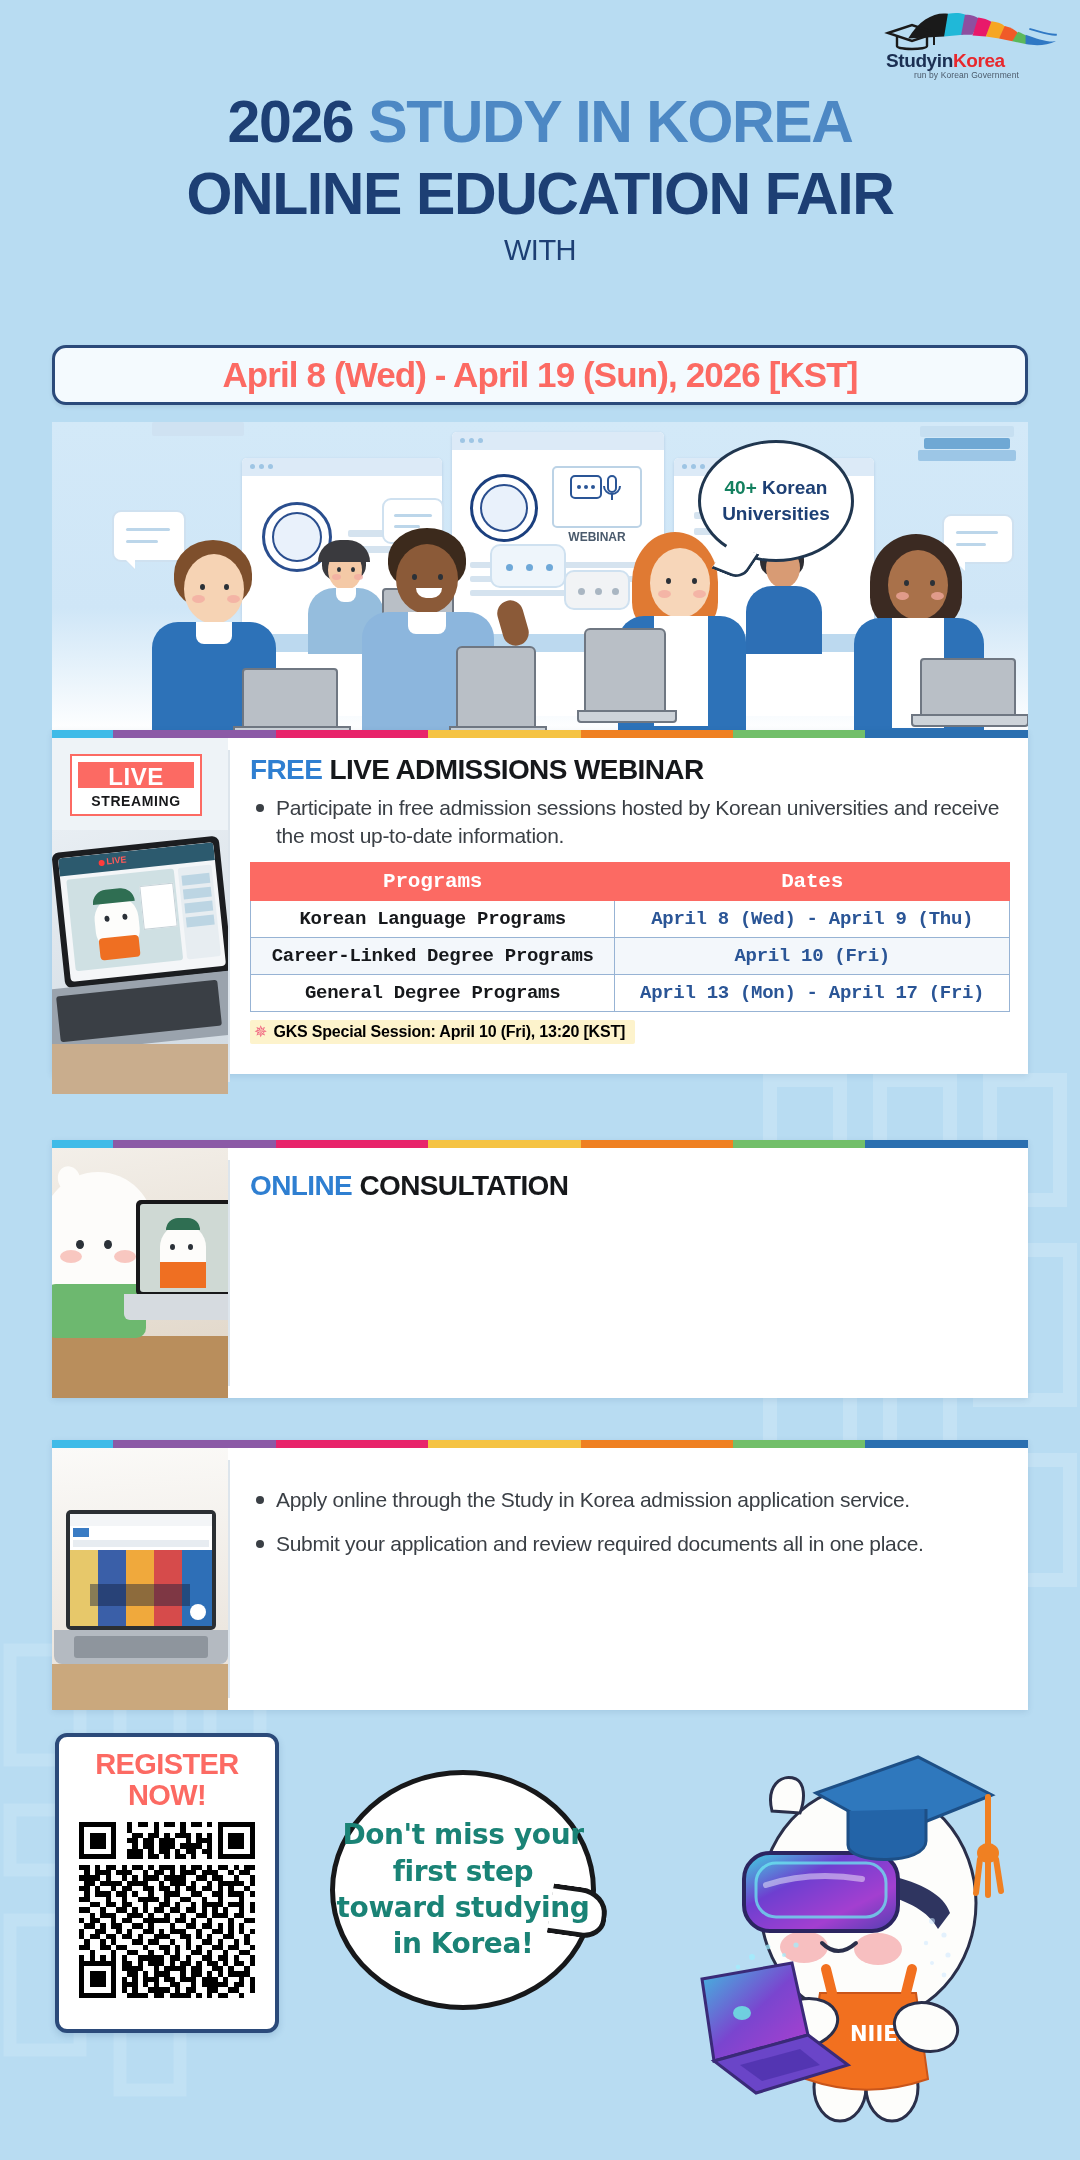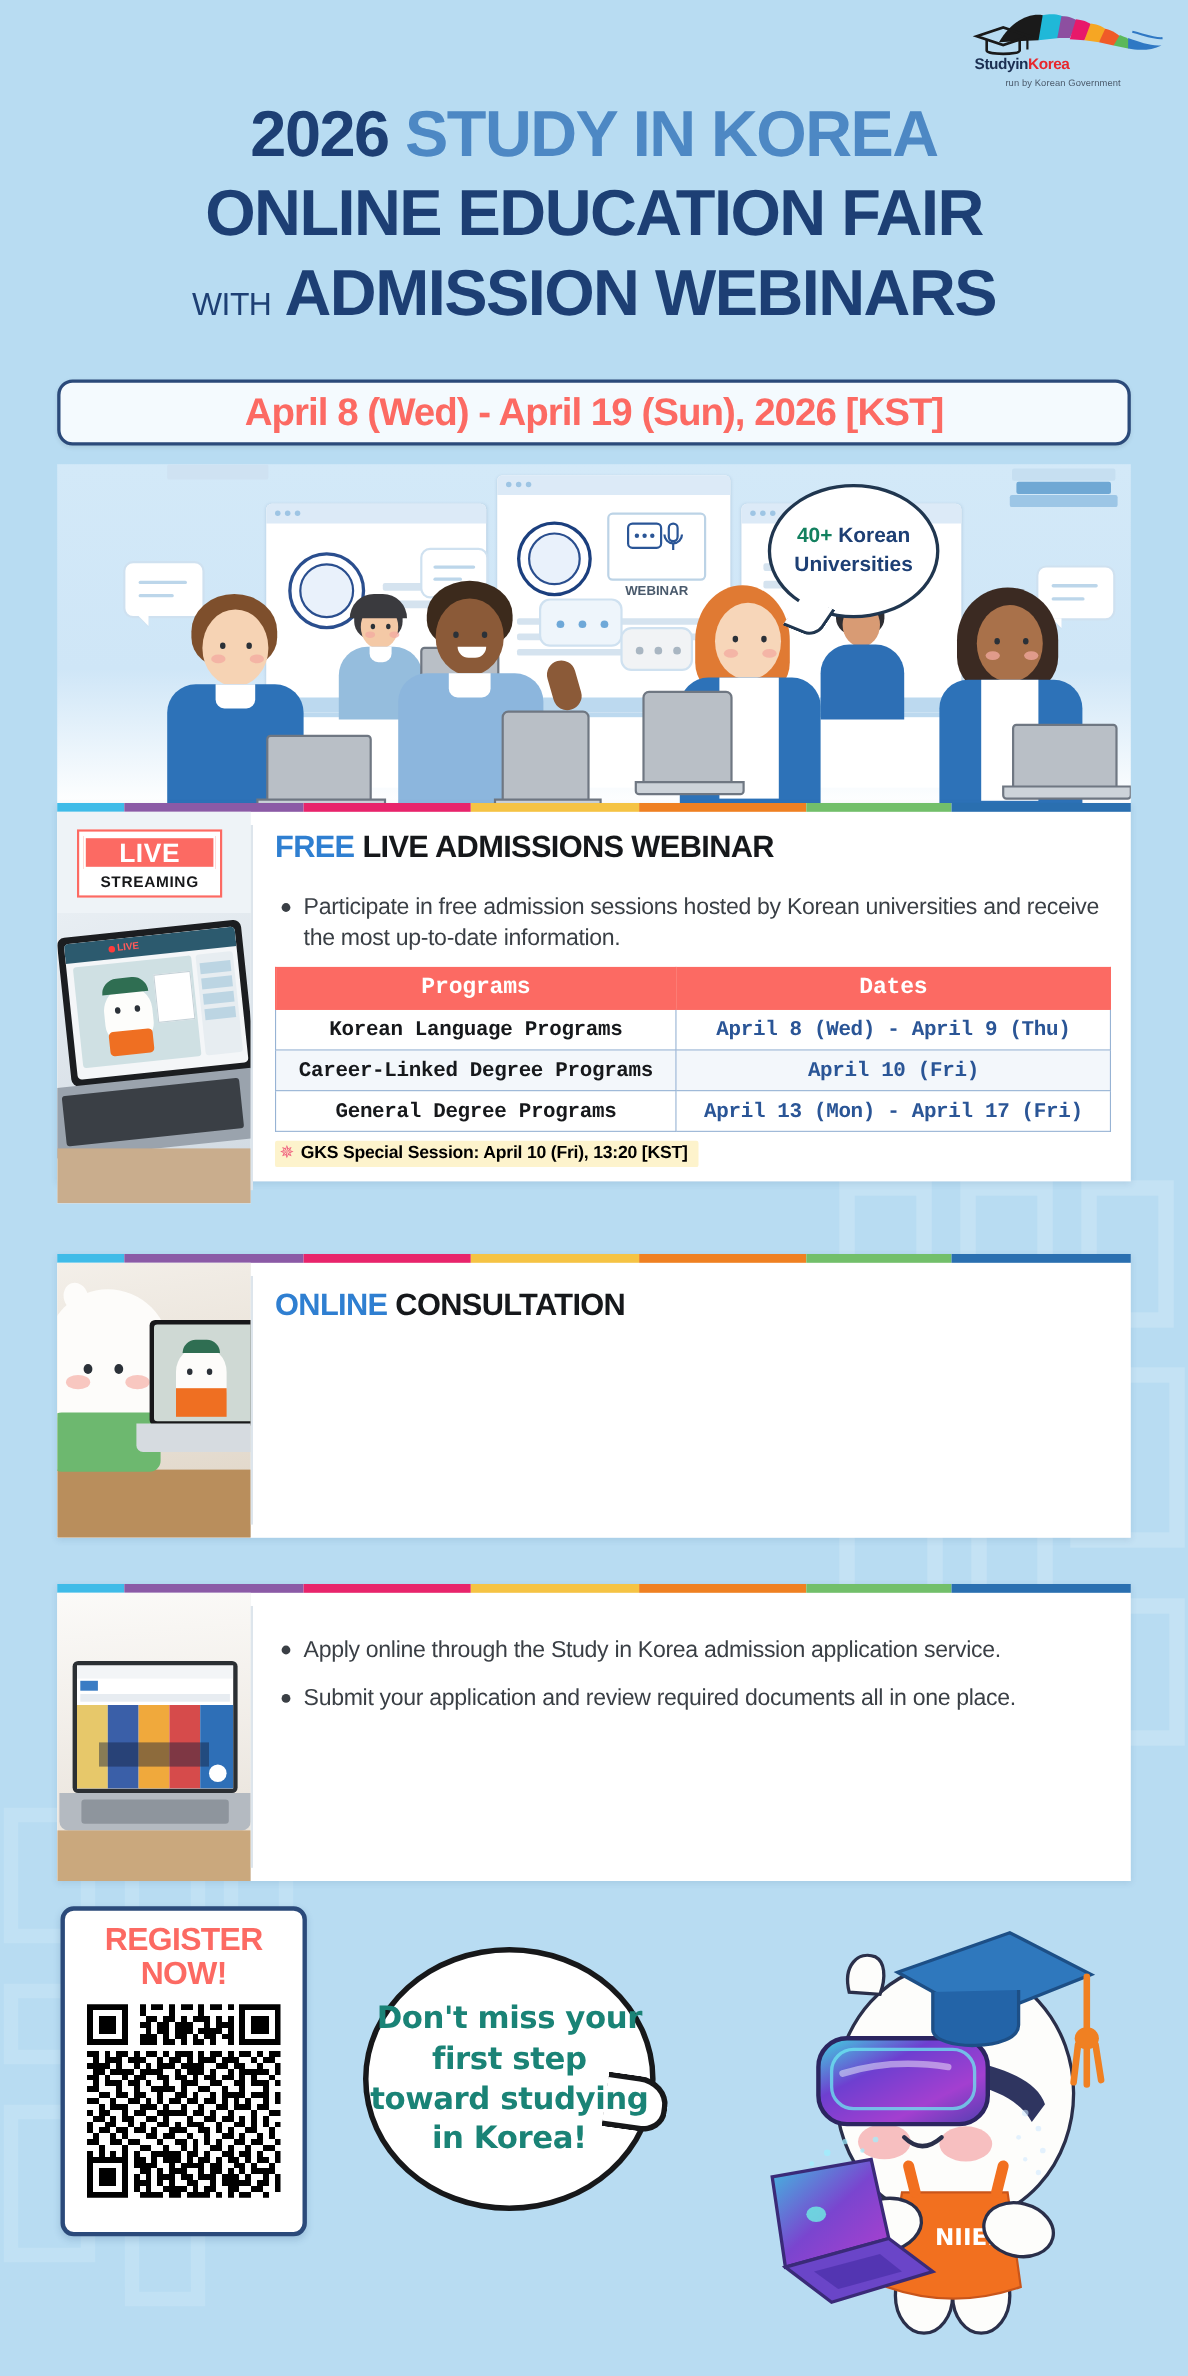--- a/index.html
+++ b/index.html
@@ -22,21 +22,21 @@
     width:300px; height:520px;
     opacity:.25; pointer-events:none;
   }
 
   
   .logo-wrap{ position:absolute; right:18px; top:10px; width:200px; height:68px; }
   .logo-swoosh{ position:absolute; left:40px; top:0; width:160px; height:36px; }
   .logo-cap{ position:absolute; left:22px; top:12px; width:58px; height:30px; }
   .logo-text{
     position:absolute; left:24px; top:40px; width:180px;
-    font-size:14px; font-weight:bold; letter-spacing:-.4px; white-space:nowrap;
+    font-size:19px; font-weight:bold; letter-spacing:-.4px; white-space:nowrap;
   }
   .logo-text .t1{ color:#1b2f52; }
   .logo-text .t2{ color:#e8272c; }
   .logo-sub{
     position:absolute; left:52px; top:60px; width:160px;
     font-size:8.5px; color:#4b5a6b; letter-spacing:.1px; white-space:nowrap;
   }
 
   .title-block{ position:absolute; left:0; top:92px; width:1080px; text-align:center; }
   .title-l1{
@@ -149,21 +149,21 @@
   .card-body{ display:flex; }
   .card-thumb{ flex:0 0 auto; position:relative; overflow:hidden; background:#eef3f7; }
   .card-main{ flex:1; position:relative; padding-left:22px; }
   .vsep{ position:absolute; left:0; top:12px; bottom:12px; width:2px; background:#dde5ec; }
 
   .card-title{
     font-size:28px; font-weight:bold; color:#16181b;
     letter-spacing:-.6px; white-space:nowrap;
   }
   .card-title .hl{ color:#2f7fd1; }
-  .bullets{ list-style:none; margin-top:25px; }
+  .bullets{ list-style:none; margin-top:8px; }
   .bullets li{
     position:relative; padding-left:26px; margin-bottom:12px;
     font-size:21px; line-height:1.34; color:#3a3f45; letter-spacing:-.3px;
   }
   .bullets li::before{
     content:""; position:absolute; left:6px; top:10px;
     width:8px; height:8px; border-radius:50%; background:#3a3f45;
   }
 
   
@@ -288,21 +288,20 @@
 </div>
 
 <div class="title-block">
   <div class="title-l1">
     <span class="yr">2026</span>
     <span class="sk">STUDY IN KOREA</span>
   </div>
   <div class="title-l2">ONLINE EDUCATION FAIR</div>
   <div class="title-l3">
     <span class="with">WITH</span>
-    <span class="aw">ADMISSION WEBINARS</span>
   </div>
 </div>
 
 <div class="date-banner">
   <span>April 8 (Wed) - April 19 (Sun), 2026 [KST]</span>
 </div>
 
 <div class="hero">
   <div class="hero-shell">
 

